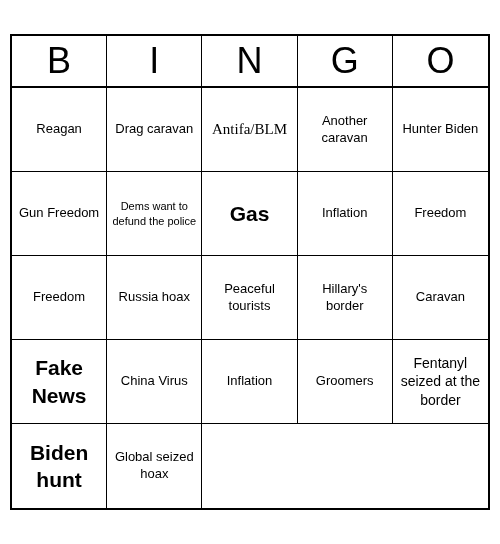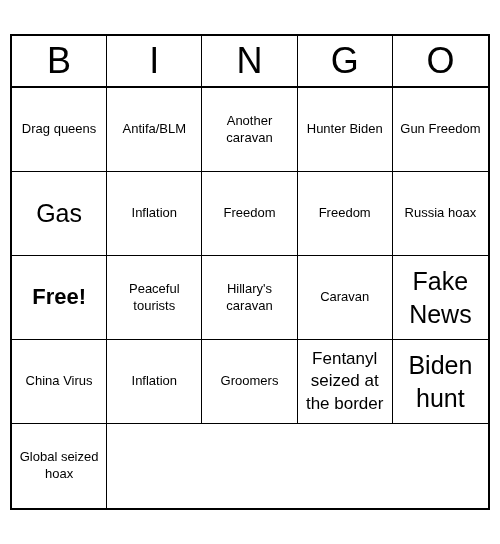--- a/index.html
+++ b/index.html
@@ -42,55 +42,56 @@
       align-items: center;
       justify-content: center;
       text-align: center;
       padding: 4px;
       font-size: 13px;
       line-height: 1.3;
     }
     .bingo-cell:nth-child(5n) { border-right: none; }
     .bingo-cell:nth-child(n+21) { border-bottom: none; }
     .bingo-cell.large-text {
-      font-size: 25px;
-      font-weight: normal;
+      font-size: 21px;
+      font-weight: bold;
     }
     .bingo-cell.free {
       font-size: 22px;
       font-weight: bold;
     }
   </style>
 </head>
 <body>
 
 <div class="bingo-card">
   <div class="bingo-header">
   <div class="bingo-letter">B</div>
       <div class="bingo-letter">I</div>
       <div class="bingo-letter">N</div>
       <div class="bingo-letter">G</div>
       <div class="bingo-letter">O</div>
     </div>
   <div class="bingo-grid">
-      <div class="bingo-cell">Drag queens</div>
-      <div class="bingo-cell" style="font-size: 13px;">Antifa/BLM</div>
+  <div class="bingo-cell">Reagan</div>
+      <div class="bingo-cell">Drag caravan</div>
+      <div class="bingo-cell" style="font-size: 15px; font-family: Liberation Serif, serif;">Antifa/BLM</div>
       <div class="bingo-cell">Another caravan</div>
       <div class="bingo-cell">Hunter Biden</div>
       <div class="bingo-cell">Gun Freedom</div>
+      <div class="bingo-cell" style="font-size: 11px;">Dems want to defund the police</div>
       <div class="bingo-cell large-text">Gas</div>
       <div class="bingo-cell">Inflation</div>
       <div class="bingo-cell">Freedom</div>
       <div class="bingo-cell">Freedom</div>
       <div class="bingo-cell">Russia hoax</div>
-      <div class="bingo-cell free">Free!</div>
       <div class="bingo-cell">Peaceful tourists</div>
-      <div class="bingo-cell">Hillary's caravan</div>
+      <div class="bingo-cell">Hillary's border</div>
       <div class="bingo-cell">Caravan</div>
       <div class="bingo-cell large-text">Fake News</div>
       <div class="bingo-cell">China Virus</div>
       <div class="bingo-cell">Inflation</div>
       <div class="bingo-cell">Groomers</div>
-      <div class="bingo-cell" style="font-size: 17px;">Fentanyl seized at the border</div>
+      <div class="bingo-cell" style="font-size: 14px;">Fentanyl seized at the border</div>
       <div class="bingo-cell large-text">Biden hunt</div>
       <div class="bingo-cell">Global seized hoax</div>
     </div>
 </div>
 
 </body></html>

